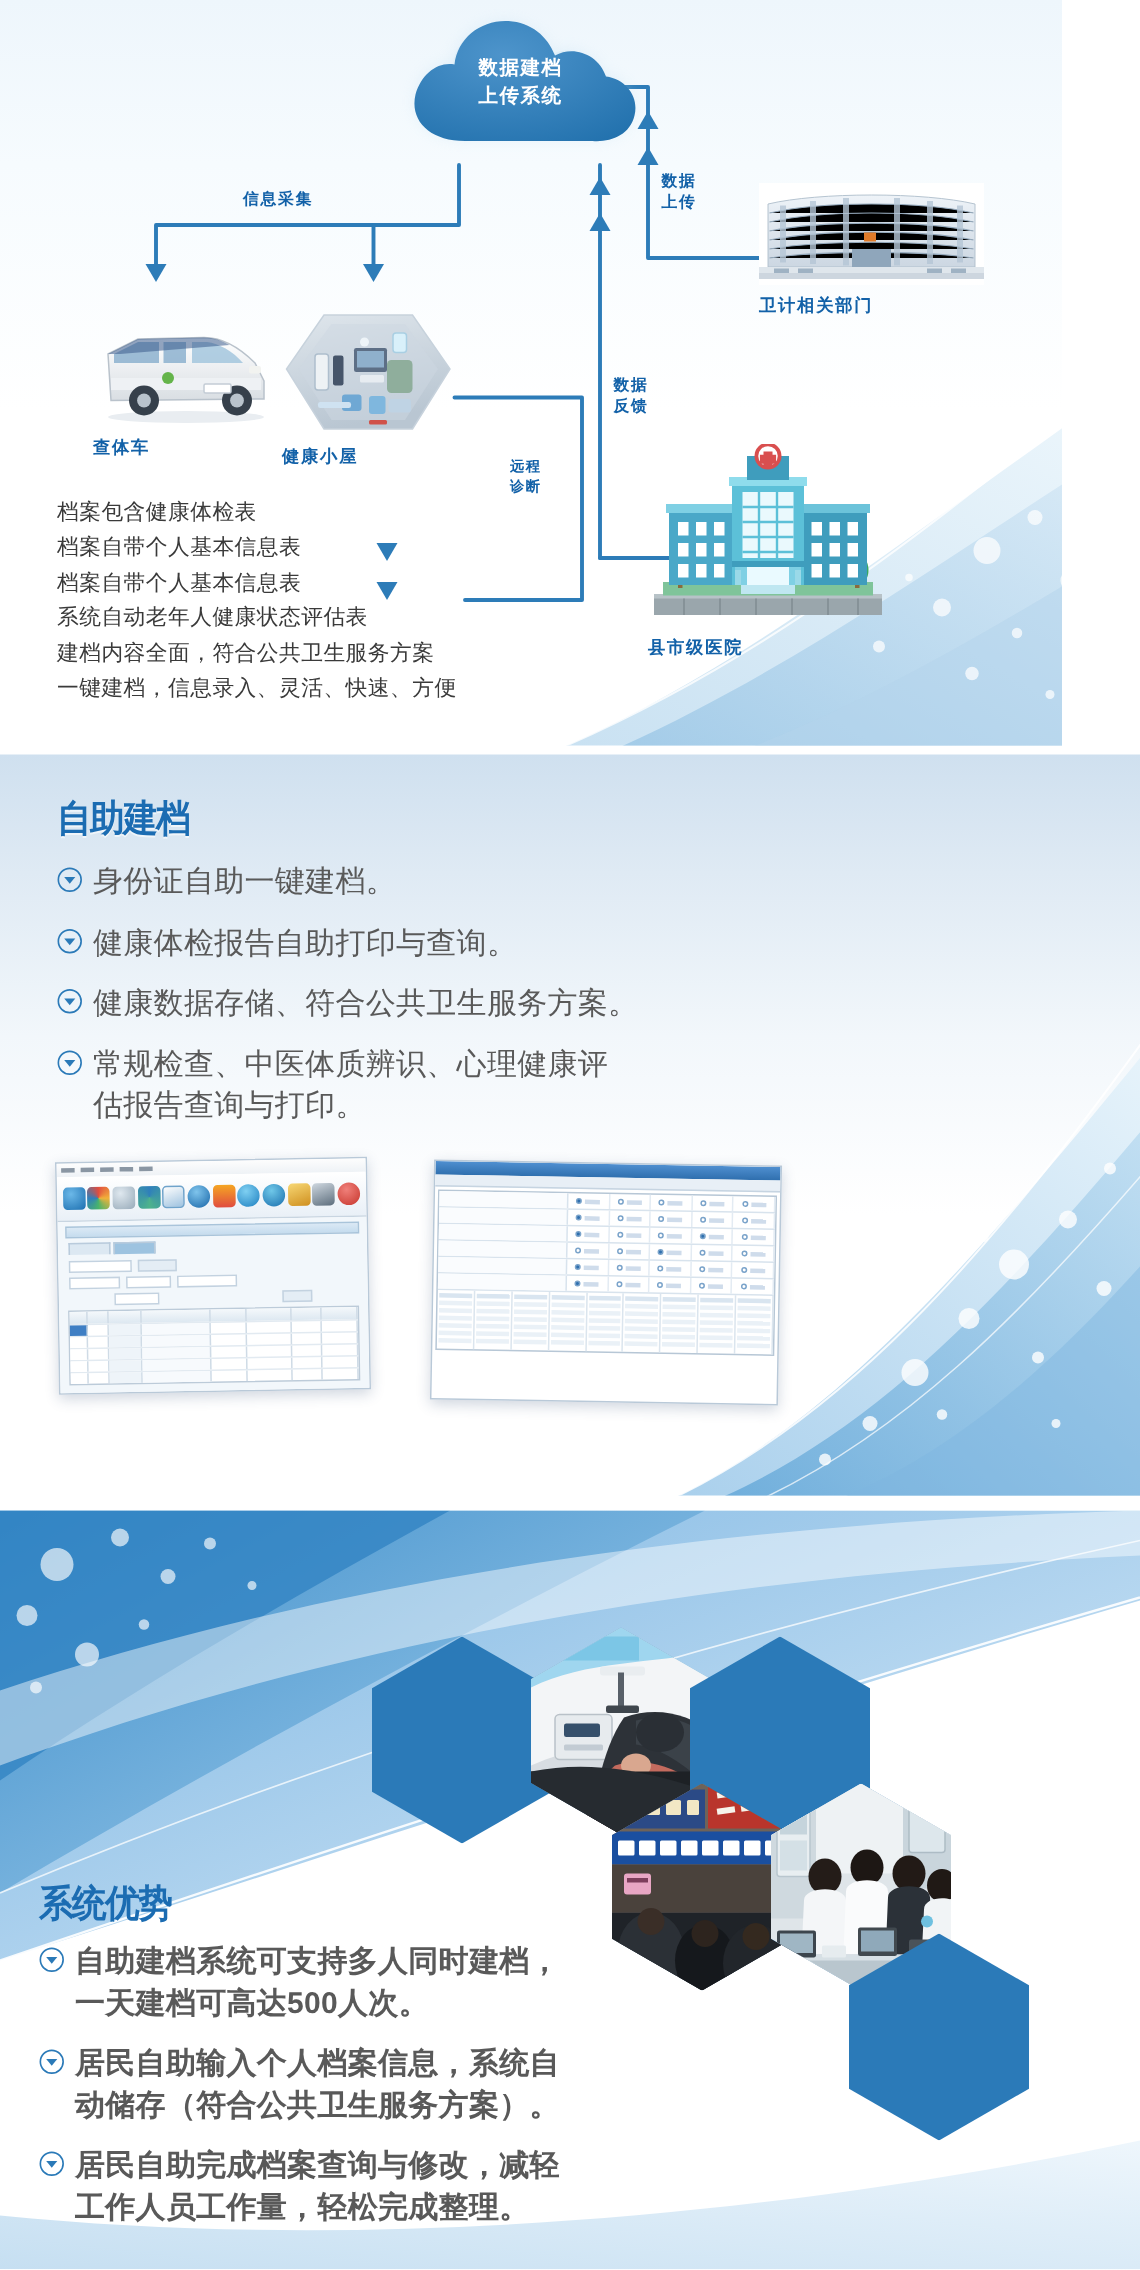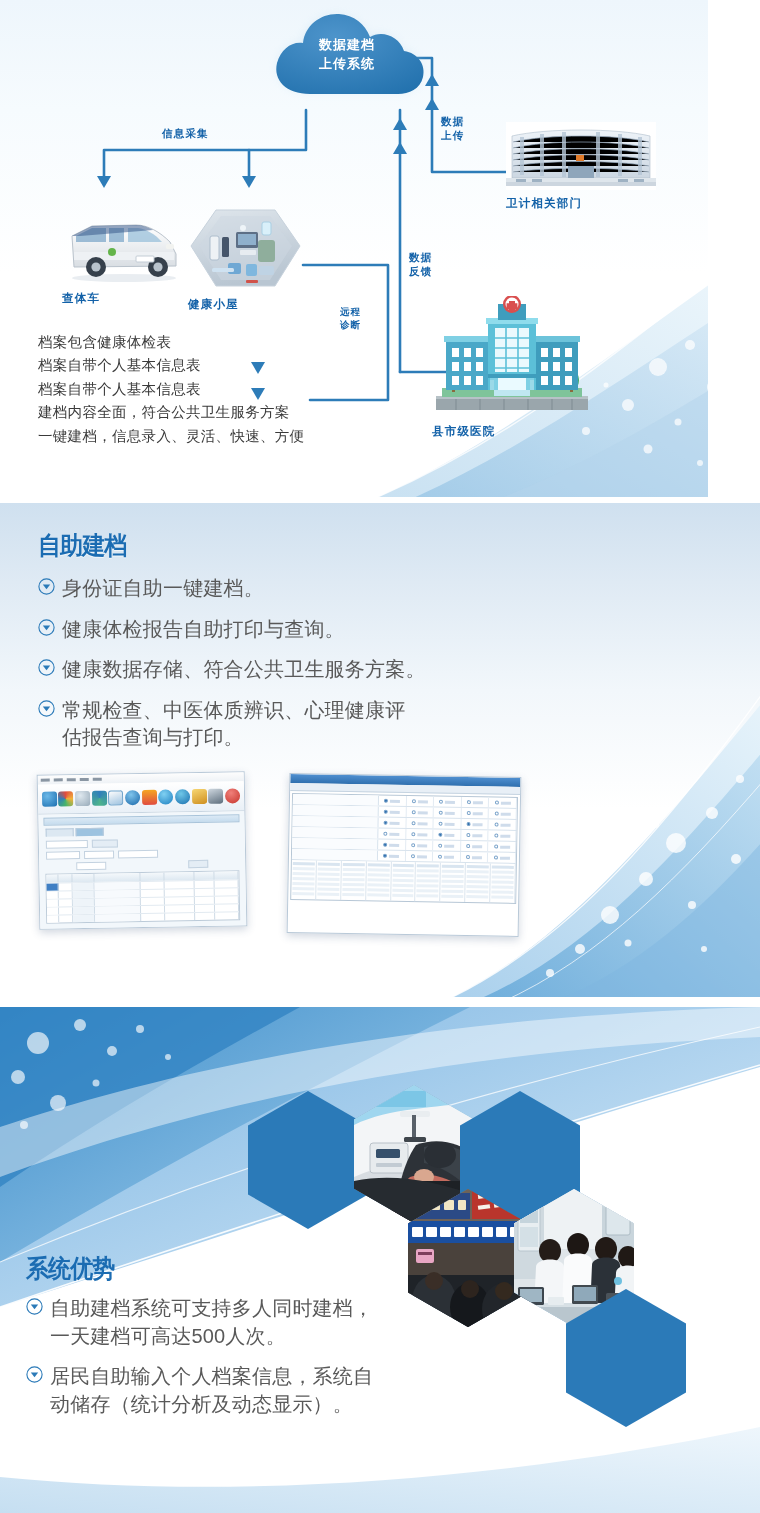--- a/index.html
+++ b/index.html
@@ -120,21 +120,21 @@
   }
   .sec3-wave { position:absolute; left:0; top:0; width:760px; height:506px; }
 
   .h3title {
     position:absolute; left:26px; top:245px;
     font-size:25px; font-weight:bold; color:#1b6cb2;
     letter-spacing:-1px;
     font-family:"DejaVu Sans","Liberation Sans",sans-serif;
     transform:scaleX(.92); transform-origin:left center;
   }
-  .bullets3 { position:absolute; left:26px; top:288px; width:440px; }
+  .bullets3 { position:absolute; left:26px; top:288px; width:440px;font-weight:bold; }
 
   .hexwrap { position:absolute; left:248px; top:78px; width:400px; height:345px; }
   .hex { position:absolute; width:120px; height:138px;
          clip-path:polygon(50% 0%,100% 25%,100% 75%,50% 100%,0% 75%,0% 25%);
          background:#2b7ab8; overflow:hidden; }
   .hex img, .hex .ph { width:100%; height:100%; display:block; }
 </style>
 </head>
 <body>
 
@@ -404,20 +404,21 @@
           <rect x="98" y="84" width="4" height="10"></rect>
         </g>
       <rect x="62" y="94" width="36" height="6" fill="#bfe7f1"></rect>
     </svg>
     <div class="node-label" style="left:432px;top:424px;width:160px;">县市级医院</div>
 
     <div class="feature-list">
       <div>档案包含健康体检表</div>
       <div>档案自带个人基本信息表</div>
       <div>档案自带个人基本信息表</div>
+      <div>系统自动老年人健康状态评估表</div>
       <div>建档内容全面，符合公共卫生服务方案</div>
       <div>一键建档，信息录入、灵活、快速、方便</div>
     </div>
   </div>
 
   <div class="sec2">
 
     <svg class="sec2-wave" viewBox="0 0 330 350">
       <defs>
         <linearGradient id="w2a" x1="0" y1="1" x2="1" y2="0">
@@ -990,19 +991,29 @@
           <span class="l2">一天建档可高达500人次。</span>
         </div>
       </div>
       <div class="bullet">
         <svg class="bullet-ico" viewBox="0 0 17 17">
           <circle cx="8.5" cy="8.5" r="7.6" fill="none" stroke="#2b7ab8" stroke-width="1.1"></circle>
           <path d="M4.8,6.6 L8.5,11.2 L12.2,6.6 Z" fill="#2b7ab8"></path>
         </svg>
         <div class="bullet-txt">
           <span>居民自助输入个人档案信息，系统自</span>
-          <span class="l2">动储存（统计分析及动态显示）。</span>
+          <span class="l2">动储存（符合公共卫生服务方案）。</span>
+        </div>
+      </div>
+      <div class="bullet">
+        <svg class="bullet-ico" viewBox="0 0 17 17">
+          <circle cx="8.5" cy="8.5" r="7.6" fill="none" stroke="#2b7ab8" stroke-width="1.1"></circle>
+          <path d="M4.8,6.6 L8.5,11.2 L12.2,6.6 Z" fill="#2b7ab8"></path>
+        </svg>
+        <div class="bullet-txt">
+          <span>居民自助完成档案查询与修改，减轻</span>
+          <span class="l2">工作人员工作量，轻松完成整理。</span>
         </div>
       </div>
     </div>
   </div>
 
 </div>
 
 </body></html>

